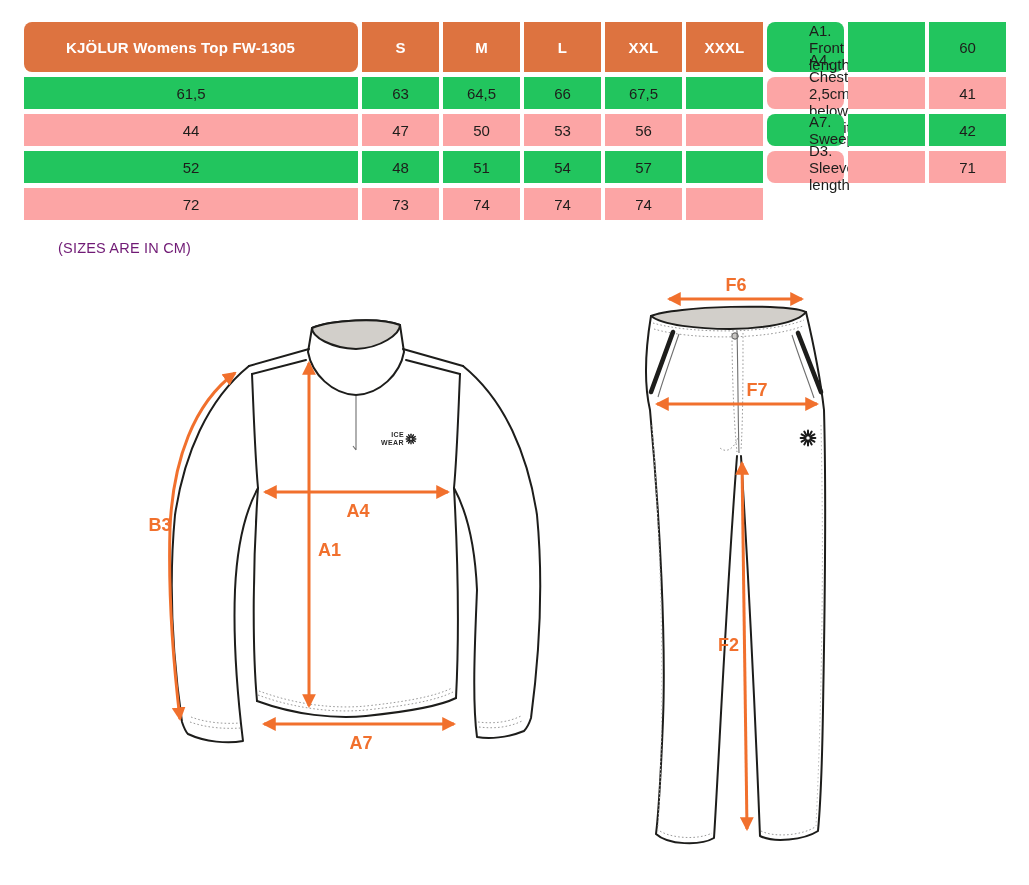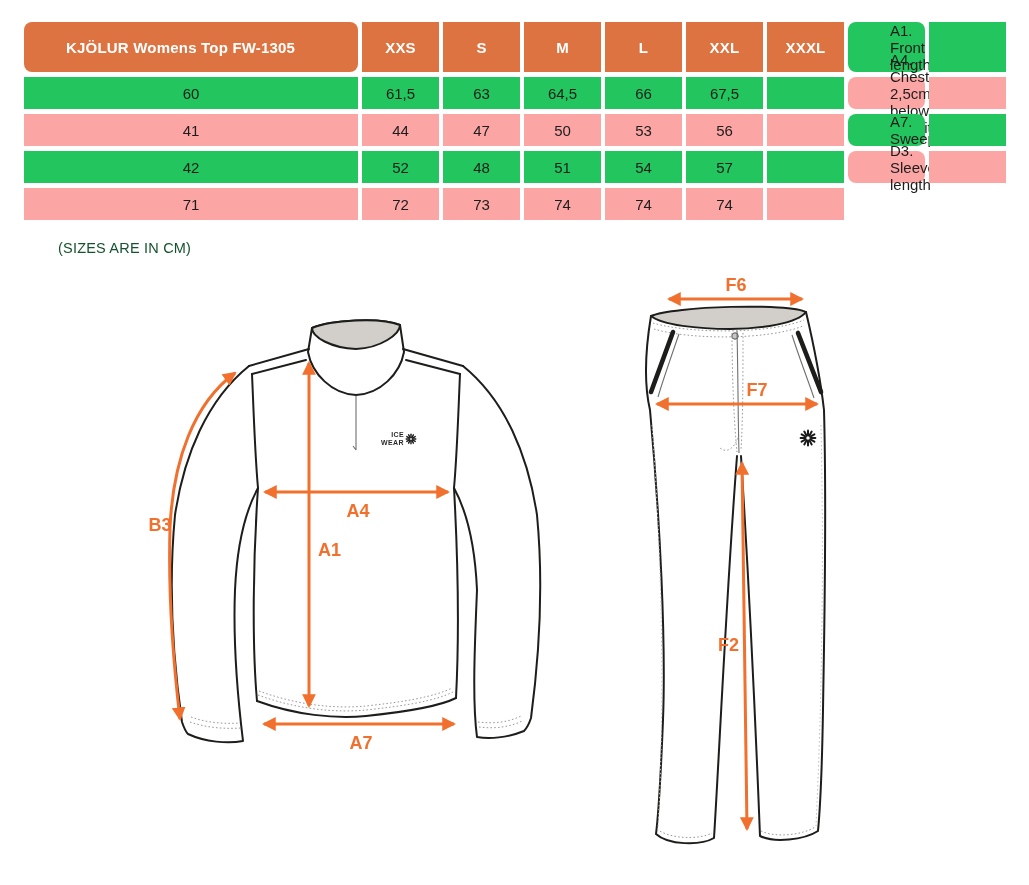--- a/index.html
+++ b/index.html
@@ -10,42 +10,41 @@
     display:grid;grid-template-columns:334px repeat(8,77px);
     grid-template-rows:50px 32px 32px 32px 32px;column-gap:4px;row-gap:5px;}
   .cell{display:flex;align-items:center;justify-content:center;
         font-size:15px;color:#1d1d1b;}
   .hc{background:#dd7340;color:#ffffff;font-weight:bold;letter-spacing:.2px;}
   .left-cell{justify-content:flex-start;padding-left:42px;box-sizing:border-box;border-radius:8px;}
   .dark{background:#22c55e;}
   .light{background:#fca5a5;}
   
   .cm-note{position:absolute;left:58px;top:240px;font-size:14.5px;
-           color:#14532d;letter-spacing:.2px;}
+           color:#701a75;letter-spacing:.2px;}
   
   .diagram-svg{position:absolute;left:0;top:260px;}
   .outline{fill:none;stroke:#1d1d1b;stroke-width:2;stroke-linecap:round;stroke-linejoin:round;}
   .thin{fill:none;stroke:#6f6f6f;stroke-width:1.1;}
   .stitch{fill:none;stroke:#9a9a9a;stroke-width:1;stroke-dasharray:1.6,2.2;}
   .seam-shadow{fill:none;stroke:#bdbdbd;stroke-width:1;stroke-dasharray:1.5,2.5;}
   .grayfill{fill:#d2cfca;stroke:#1d1d1b;stroke-width:2;stroke-linejoin:round;}
   .arrow{fill:none;stroke:#f1702d;stroke-width:3;stroke-linecap:butt;}
   .arrow-label{font-family:"Liberation Sans",sans-serif;font-size:18px;font-weight:bold;fill:#f1702d;}
   .logo-text{font-family:"Liberation Sans",sans-serif;font-size:7px;font-weight:bold;fill:#2b2b2b;letter-spacing:.4px;}
   .ray{stroke:#1a1a1a;stroke-linecap:round;}
 </style>
 </head>
 <body>
 
 <div class="page">
 
   <div class="size-table">
 
     <div class="cell hc left-cell">KJÖLUR Womens Top FW-1305</div>
-    <div class="cell hc">XXS</div>
     <div class="cell hc">S</div>
     <div class="cell hc">M</div>
     <div class="cell hc">L</div>
     <div class="cell hc">XXL</div>
     <div class="cell hc">XXXL</div>
 
     <div class="cell dark left-cell">A1. Front length</div>
     <div class="cell dark"></div>
     <div class="cell dark">60</div>
     <div class="cell dark">61,5</div>

